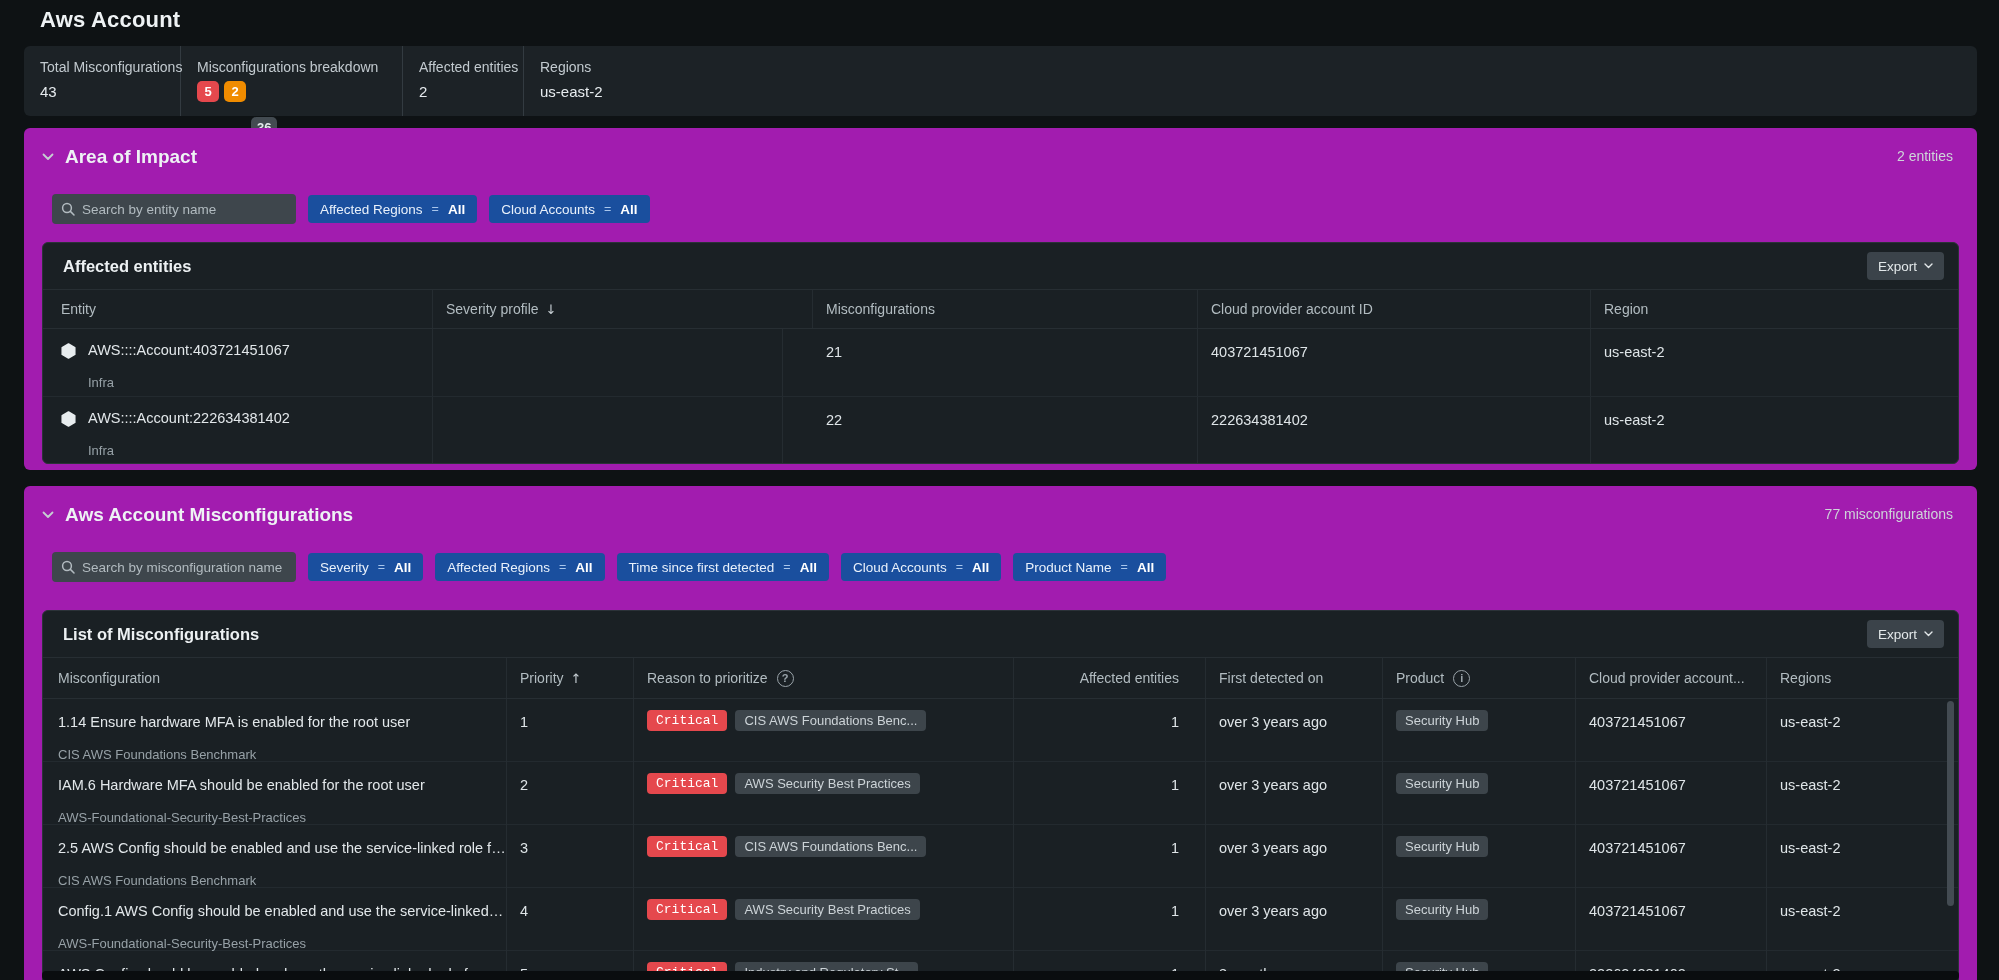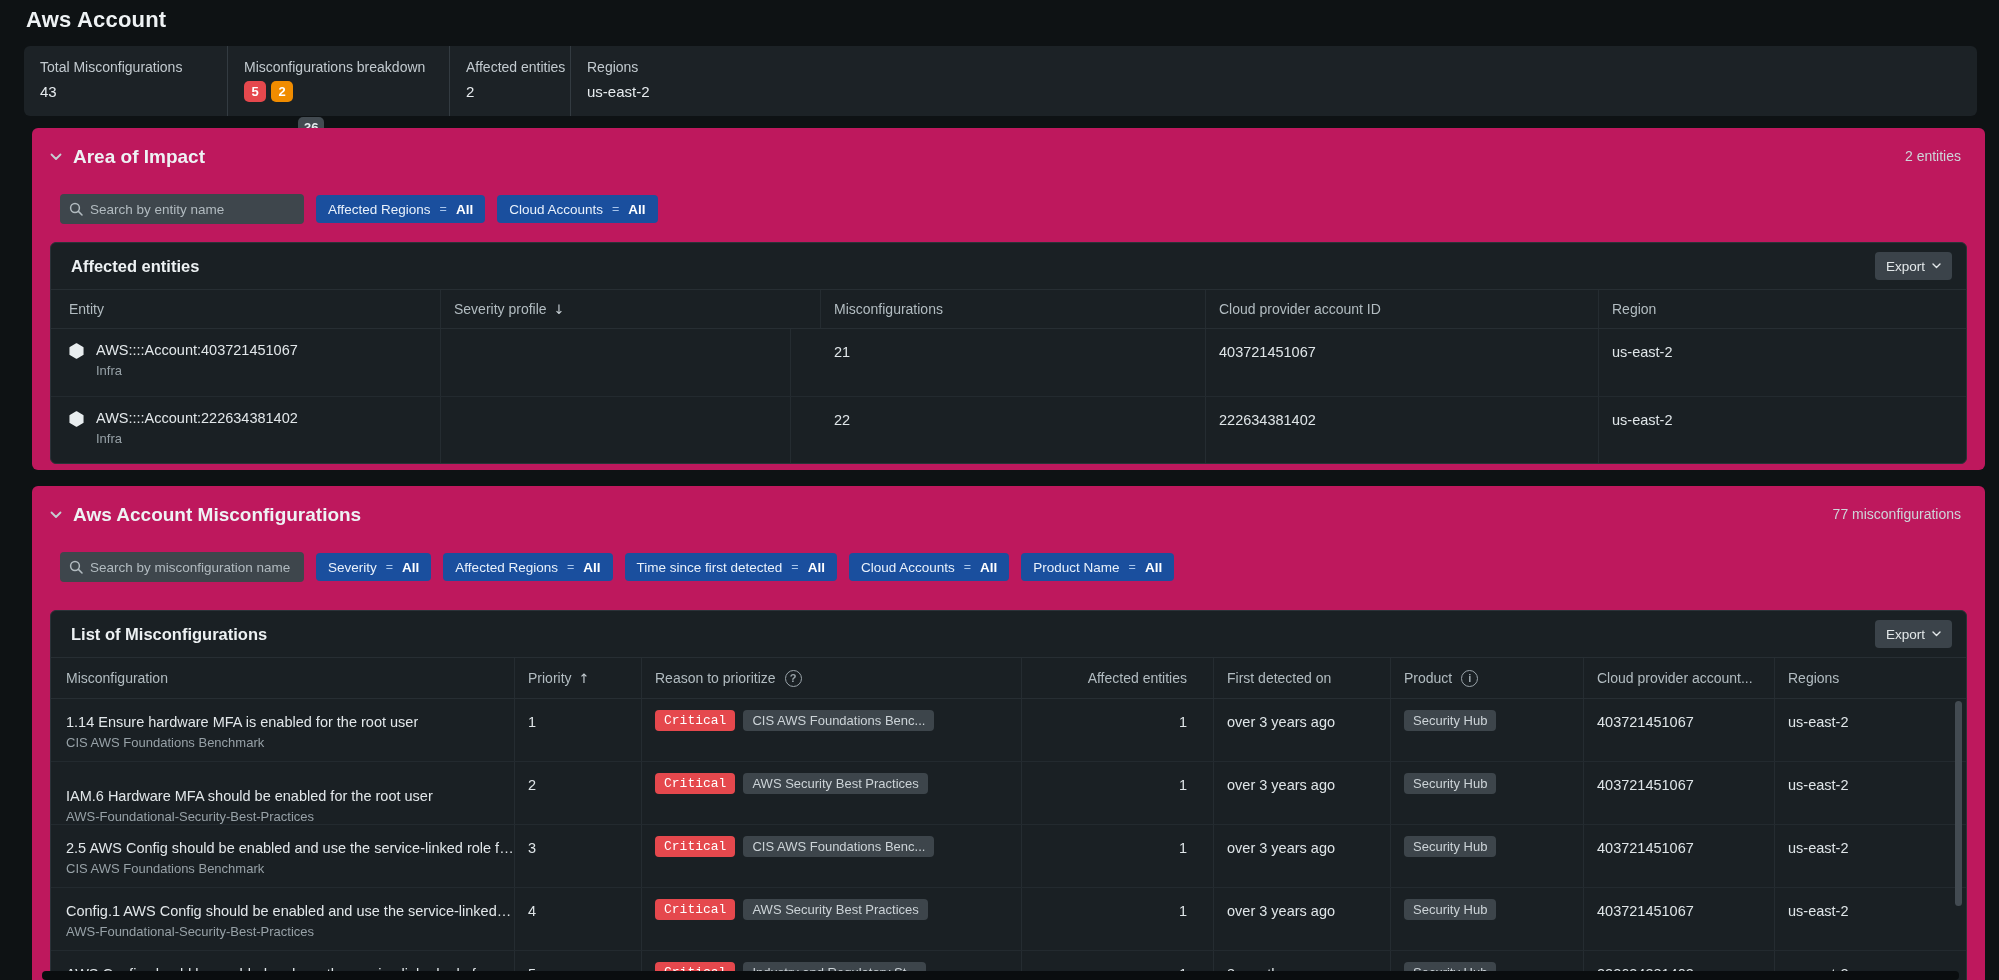--- a/index.html
+++ b/index.html
@@ -4,47 +4,47 @@
 <style>
   * { margin:0; padding:0; box-sizing:border-box; }
   html,body { width:1999px; height:980px; overflow:hidden; }
   body {
     background:#0e1214;
     font-family:"Liberation Sans","DejaVu Sans",sans-serif;
     color:#dfe5e8;
     position:relative;
   }
   .page-title {
-    position:absolute; left:26px; top:7px;
+    position:absolute; left:40px; top:7px;
     font-size:22px; font-weight:bold; color:#eef2f4; letter-spacing:.2px;
   }
   
   .stats-bar {
     position:absolute; left:24px; top:46px; width:1953px; height:70px;
     background:#1c2226; border-radius:6px; display:flex; align-items:stretch;
   }
   .stat-group { padding:13px 18px 0 16px; border-right:1px solid #333b41; }
   .stat-group:last-child { border-right:none; }
-  .stat-g1 { width:204px; }
+  .stat-g1 { width:157px; }
   .stat-g2 { width:222px; }
   .stat-g3 { width:121px; }
   .stat-label { font-size:14px; color:#c2cacf; white-space:nowrap; }
   .stat-value { font-size:15px; color:#e6ebee; margin-top:8px; }
   .badge-row { display:flex; gap:5px; margin-top:6px; }
   .count-badge {
     min-width:22px; height:21px; padding:0 6px; border-radius:5px;
     display:flex; align-items:center; justify-content:center;
     font-size:13px; font-weight:600; color:#fff;
   }
   .count-badge.critical { background:#e5484d; }
   .count-badge.high { background:#f08c00; }
   .count-badge.muted { background:#434b51; color:#e6ebee;margin-top:36px; }
 
   
-  .section { position:absolute; left:32px; width:1953px; background:#be185d; border-radius:6px; }
+  .section { position:absolute; left:24px; width:1953px; background:#a21caf; border-radius:6px; }
   .section-1 { top:128px; height:342px; }
   .section-2 { top:486px; height:494px; border-radius:6px 6px 0 0; }
   .section-head { position:relative; height:44px; display:flex; align-items:center; padding:14px 24px 0 18px; }
   .chev { width:12px; height:8px; margin-right:11px; flex:none; }
   .section-title { font-size:19px; font-weight:bold; color:#eef2f4; }
   .section-count { position:absolute; right:24px; top:20px; font-size:14px; color:#ced5d9; }
 
   .filter-row { display:flex; align-items:center; gap:12px; padding-left:28px; margin-top:22px; }
   .search-box {
     width:244px; height:30px; background:#3e464c; border-radius:4px;
@@ -94,21 +94,21 @@
   .sort-arrow { margin-left:7px; font-family:"DejaVu Sans",sans-serif; font-size:13px; color:#c6ced3; }
 
   .trow { border-bottom:1px solid #232a2f; font-size:14.5px; color:#dfe5e8; }
   .trow:last-child { border-bottom:none; }
   .trow-1 { height:68px; }
   .trow-2 { height:63px; }
   .trow .cell { display:flex; align-items:flex-start; padding-top:15px; }
 
   .entity-cell { display:flex; gap:12px; padding-top:13px !important; }
   .two-line .l1 { font-size:14.5px; color:#e2e7ea; white-space:nowrap; overflow:hidden; text-overflow:ellipsis; }
-  .two-line .l2 { font-size:13px; color:#97a1a7; margin-top:5px; }
+  .two-line .l2 { font-size:13px; color:#97a1a7; margin-top:17px; }
   .two-line { min-width:0; }
   .hex { margin-top:1px; flex:none; }
 
   .bars { width:350px; padding-top:11px !important; display:block; }
   .bar-track { height:7px; border-radius:4px; background:#373f45; margin-bottom:6px; overflow:hidden; }
   .bar-fill { height:100%; border-radius:4px; }
   .bar-fill.critical { background:#e5484d; }
   .bar-fill.high { background:#f08c00; }
   .bar-fill.rest { background:#cdd4d8; }
 

